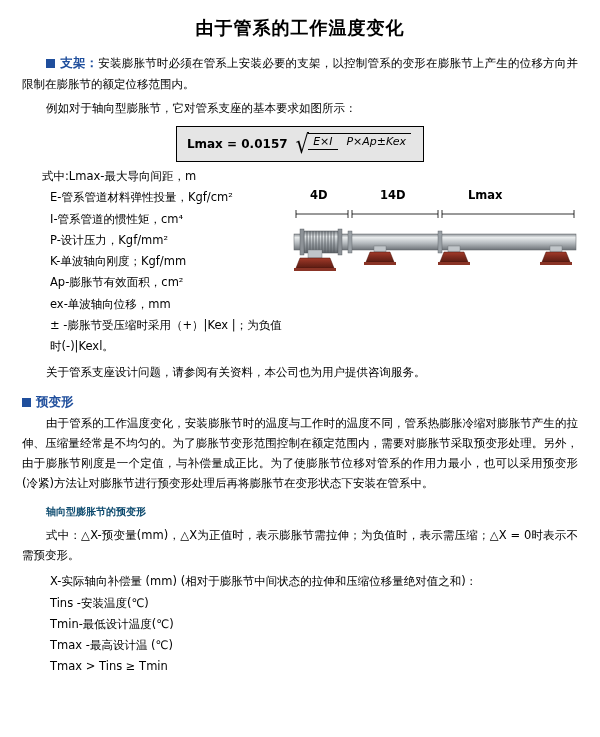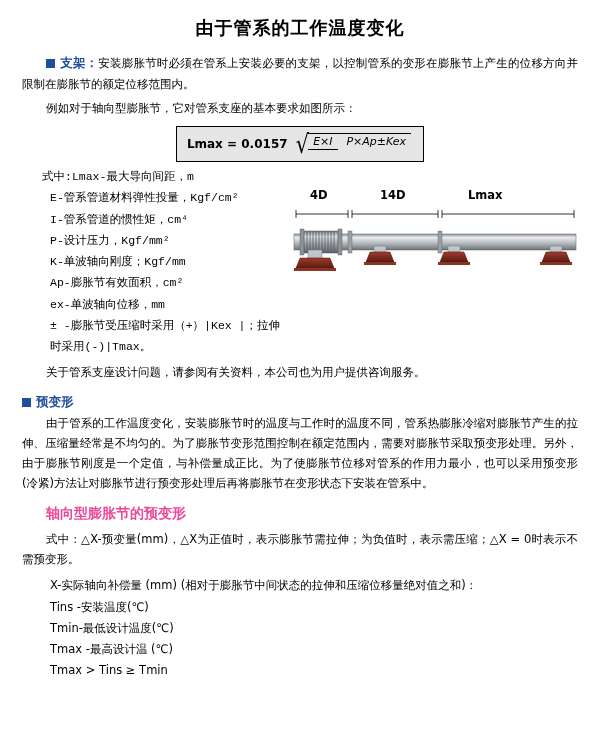--- a/index.html
+++ b/index.html
@@ -45,23 +45,23 @@
     width: 9px;
     height: 9px;
     background: #1f4e9c;
     margin-right: 5px;
     vertical-align: -1px;
   }
   .sec-head-inline {
     display: inline;
   }
   .sub-head {
-    color: #ec4899;
+    color: #0c4a6e;
     font-weight: bold;
-    font-size: 14px;
+    font-size: 10px;
     margin: 12px 0 6px 24px;
   }
   .list {
     margin: 4px 0 4px 0;
   }
   .list div {
     line-height: 1.85;
     font-size: 11.5px;
     padding-left: 28px;
   }
@@ -265,29 +265,29 @@
         <rect x="150" y="74" width="32" height="3" fill="#8a3426"></rect>
       </g>
       <g>
         <rect x="262" y="58" width="12" height="6" fill="#c0c5c9" stroke="#6b7075" stroke-width="0.4"></rect>
         <path d="M258 64 L278 64 L282 74 L254 74 Z" fill="url(#baseGrad)" stroke="#4a140c" stroke-width="0.5"></path>
         <rect x="252" y="74" width="32" height="3" fill="#8a3426"></rect>
       </g>
     </svg>
   </div>
 
-  <div class="list" style="margin-top:0; width:260px;font-family:Liberation Mono, monospace;">
+  <div class="list" style="margin-top:0; width:260px;">
     <div class="first">式中:Lmax-最大导向间距，m</div>
     <div>E-管系管道材料弹性投量，Kgf/cm²</div>
     <div>I-管系管道的惯性矩，cm⁴</div>
     <div>P-设计压力，Kgf/mm²</div>
     <div>K-单波轴向刚度；Kgf/mm</div>
     <div>Ap-膨胀节有效面积，cm²</div>
     <div>ex-单波轴向位移，mm</div>
-    <div>± -膨胀节受压缩时采用（+）|Kex |；拉伸时采用(-)|Tmax。</div>
+    <div>± -膨胀节受压缩时采用（+）|Kex |；为负值时(-)|Kexl。</div>
   </div>
 
   <div class="para indent2" style="margin-top:4px;">关于管系支座设计问题，请参阅有关资料，本公司也为用户提供咨询服务。</div>
 
   <div style="margin-top:12px;">
     <span class="blue-square"></span><span style="color:#1f4e9c;font-weight:bold;font-size:12.5px;">预变形</span>
   </div>
 
   <div class="para indent2" style="margin-top:2px;">由于管系的工作温度变化，安装膨胀节时的温度与工作时的温度不同，管系热膨胀冷缩对膨胀节产生的拉伸、压缩量经常是不均匀的。为了膨胀节变形范围控制在额定范围内，需要对膨胀节采取预变形处理。另外，由于膨胀节刚度是一个定值，与补偿量成正比。为了使膨胀节位移对管系的作用力最小，也可以采用预变形(冷紧)方法让对膨胀节进行预变形处理后再将膨胀节在变形状态下安装在管系中。</div>
 

